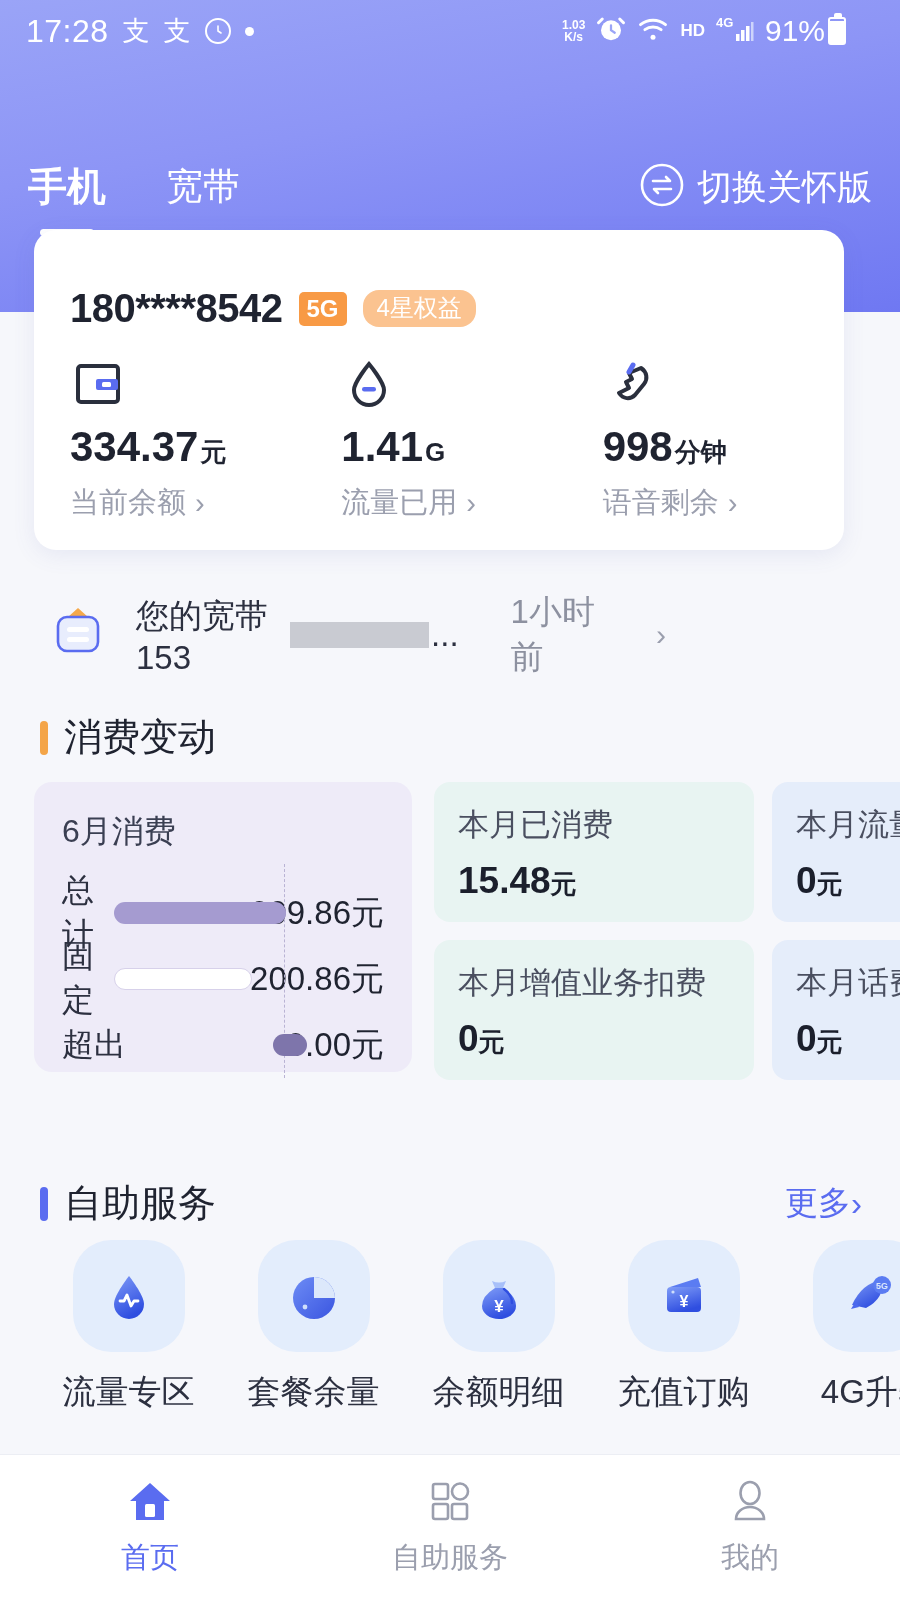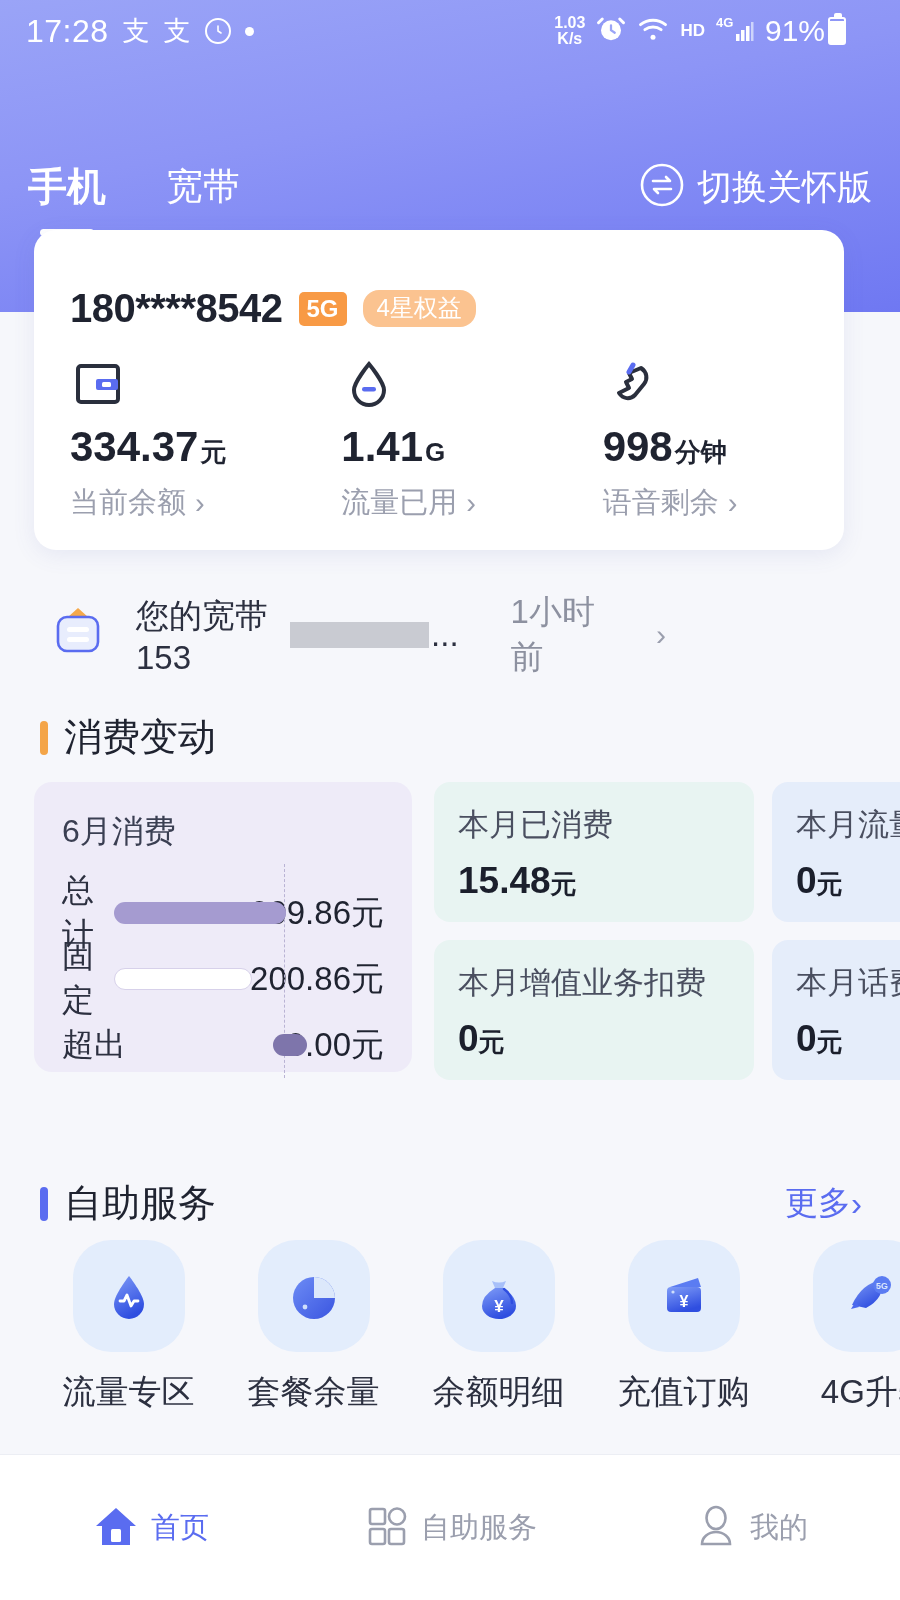--- a/index.html
+++ b/index.html
@@ -25,21 +25,21 @@
   .sb-left{ display:flex; align-items:center; gap:14px; margin-left:26px; }
   .sb-time{ font-size:32px; font-weight:400; letter-spacing:0.5px; }
   .sb-ali{ font-size:27px; line-height:1; }
   .sb-circ{
     width:26px;height:26px;border:2.5px solid #fff;border-radius:50%;
     display:flex;align-items:center;justify-content:center;font-size:15px;
   }
   .sb-dot{ width:9px;height:9px;border-radius:50%;background:#fff; }
   .sb-right{ margin-left:auto; margin-right:22px; display:flex; align-items:center; gap:11px; }
   .sb-kbs{ display:flex; flex-direction:column; align-items:center; line-height:1.03;
-           font-size:16px; font-weight:bold; }
+           font-size:12px; font-weight:bold; }
   .sb-hd{ font-size:17px; font-weight:bold; }
   .sb-bat{ font-size:30px; display:flex; align-items:center; gap:3px; }
   .bat-shape{
     width:18px;height:28px;border:2.5px solid #fff;border-radius:3px;position:relative;
     background:linear-gradient(to top,#fff 91%,transparent 91%);
   }
   .bat-shape:before{content:"";position:absolute;top:-6px;left:4px;width:8px;height:4px;background:#fff;border-radius:2px 2px 0 0;}
 
   
   .tabrow{
@@ -132,21 +132,21 @@
     width:112px;height:112px;background:#e3edfc;border-radius:38px;
     display:flex;align-items:center;justify-content:center;
   }
   .svc-label{ margin-top:18px; font-size:33px; color:#2c3040; white-space:nowrap; }
 
   
   .bottomnav{
     position:absolute; left:0; bottom:0; width:900px; height:146px; background:#fff;
     border-top:1.5px solid #eceef4; display:flex;
   }
-  .nav-item{ flex:1; display:flex; flex-direction:row; align-items:center; justify-content:center; gap:10px; }
+  .nav-item{ flex:1; display:flex; flex-direction:column; align-items:center; justify-content:center; gap:10px; }
   .nav-label{ font-size:29px; color:#9b9fae; }
   .nav-item.active .nav-label{ color:#5a6cf0; }
 </style>
 </head>
 <body>
 
 <div class="header-band"></div>
 
 <div class="statusbar">
   <div class="sb-left">

